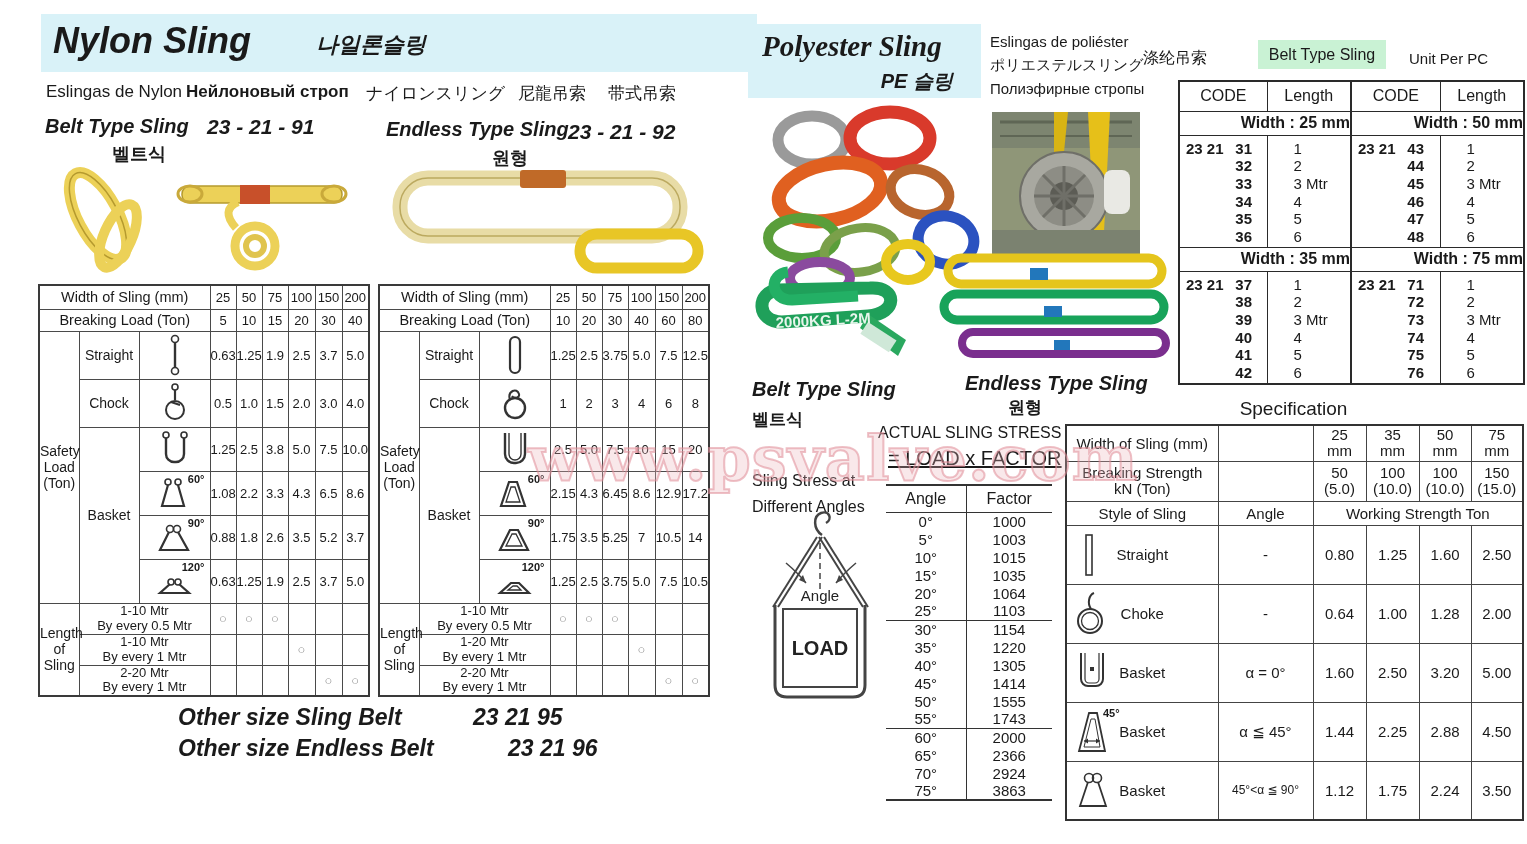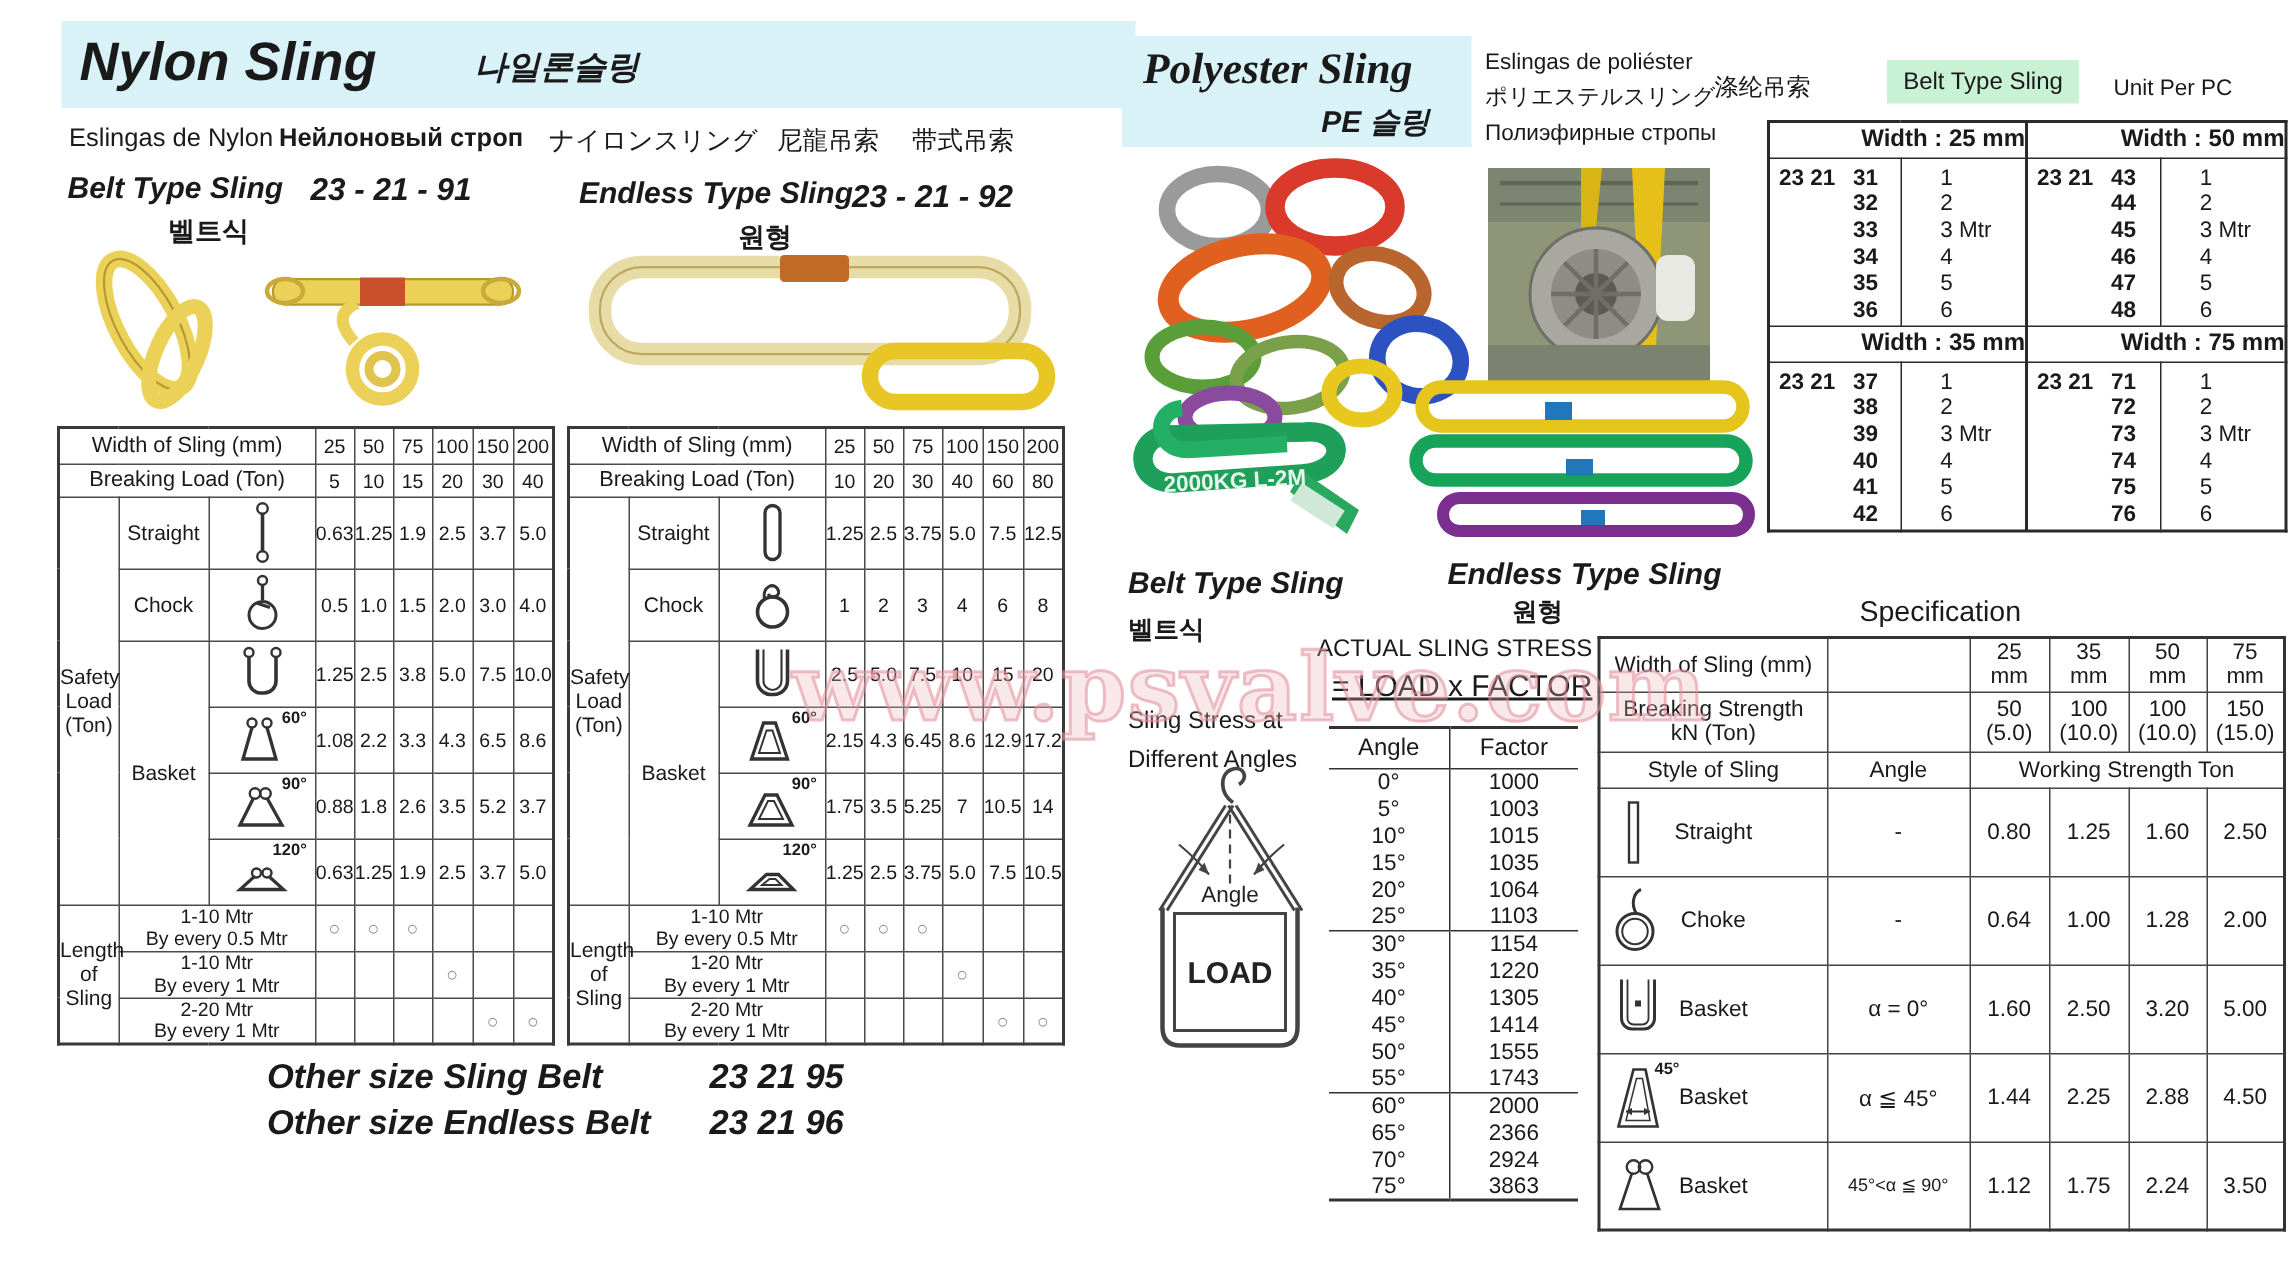--- a/index.html
+++ b/index.html
@@ -452,21 +452,21 @@
     <td class="mark">○</td>
   </tr>
 </tbody>
   </table>
 
 <div class="abs" style="left:178px; top:704px; font-size:23px;">
   <div class="bi" style="display:flex;">
     <span style="width:295px;">Other size Sling Belt</span>
     <span>23 21 95</span>
   </div>
-  <div class="bi" style="display:flex; margin-top:4px;">
+  <div class="bi" style="display:flex; margin-top:4px;gap:35px;">
     <span style="width:295px;">Other size Endless Belt</span>
     <span>23 21 96</span>
   </div>
 </div>
 
 <div class="abs band" style="left:748px; top:24px; width:233px; height:74px;">
   <span class="abs bi" style="left:14px; top:6px; font-size:29px;font-family:Liberation Serif, serif;">Polyester Sling</span>
   <span class="abs bi" style="right:28px; top:44px; font-size:20px;">PE 슬링</span>
 </div>
 
@@ -481,20 +481,26 @@
 <span class="abs" style="left:1409px; top:50px; font-size:15px;">Unit Per PC</span>
 
 <table class="code-table abs" style="left:1178px; top:80px;">
   <colgroup>
       <col style="width:88px">
       <col style="width:84px">
       <col style="width:89px">
       <col style="width:84px">
     </colgroup>
   <tbody>
+      <tr>
+    <td class="ch">CODE</td>
+    <td class="ch">Length</td>
+    <td class="ch midline">CODE</td>
+    <td class="ch">Length</td>
+  </tr>
   <tr>
     <td colspan="2" class="wt">Width : 25 mm</td>
     <td colspan="2" class="wt midline">Width : 50 mm</td>
   </tr>
   <tr style="height:112px">
     <td>
       <div class="code-block">
         <div class="cl">
               <span class="pfx">23 21</span>
               <span class="cnum">31</span>

